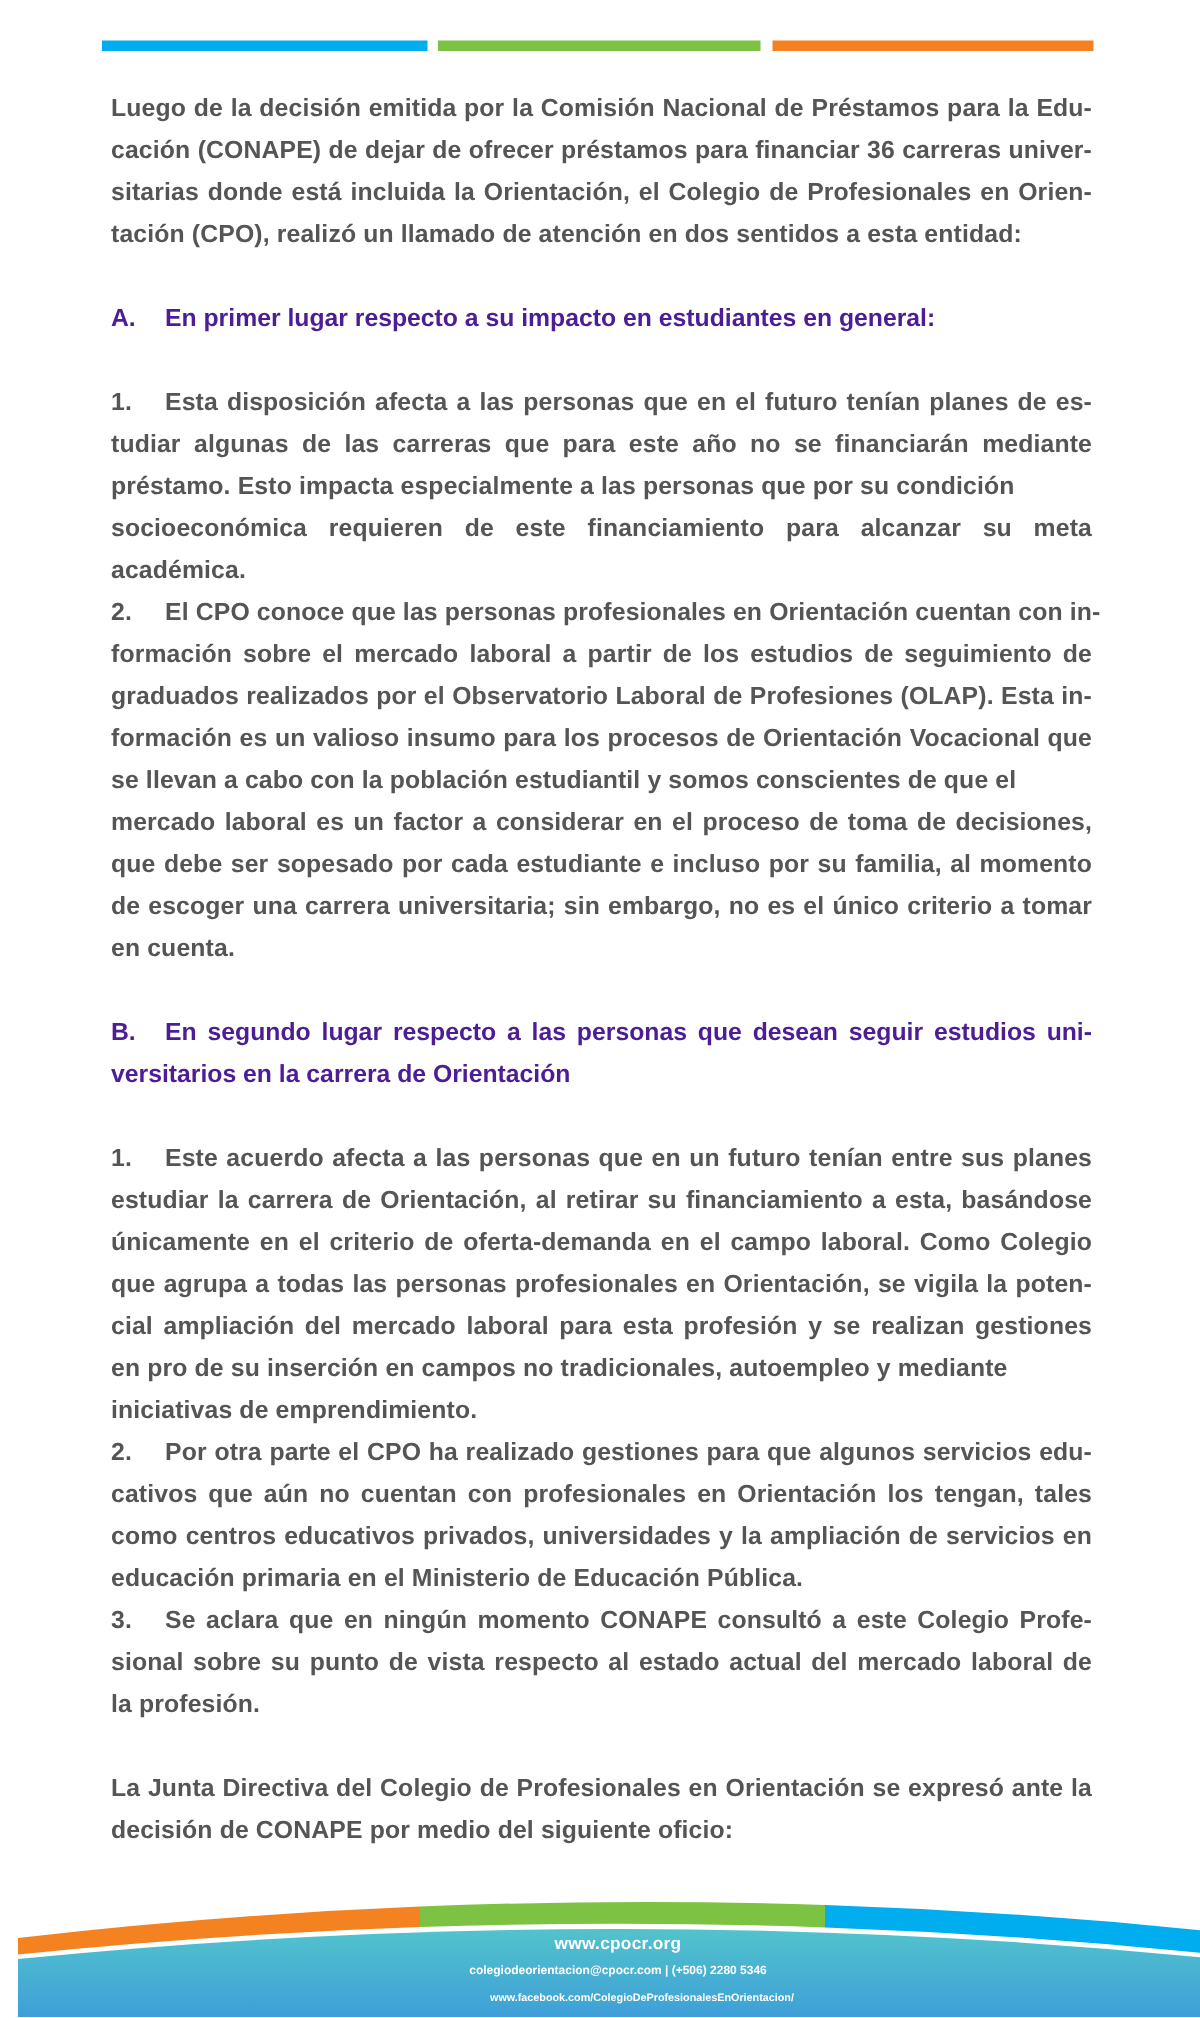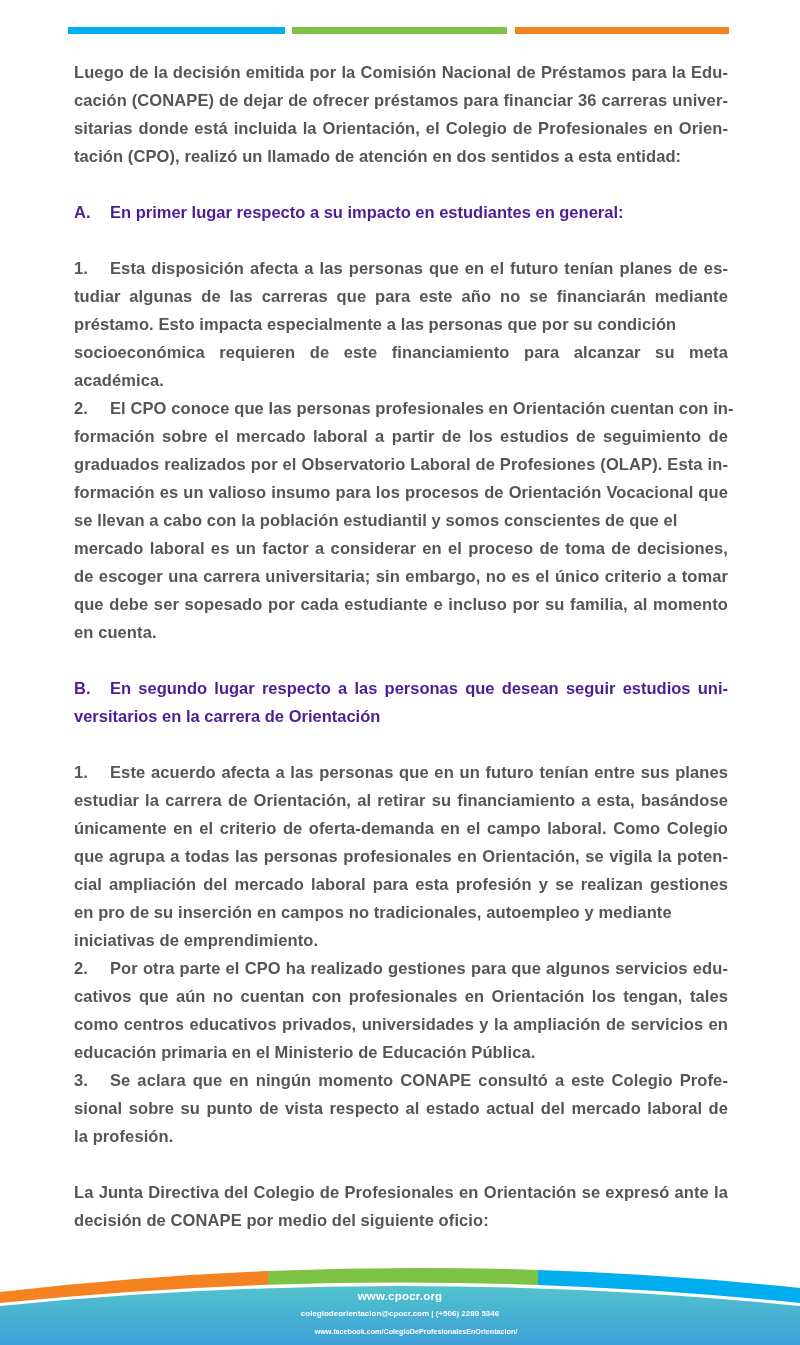--- a/index.html
+++ b/index.html
@@ -18,21 +18,21 @@
   .line {
     font-size: 16.5px; line-height: 28px; height: 28px; white-space: nowrap;
     text-align: justify; text-align-last: justify; letter-spacing: 0.1px; font-weight: bold;
   }
   .line.last { text-align-last: left; }
   .heading { font-weight: bold; color: #4c1d95; font-size: 16.5px; line-height: 28px; height: 28px; white-space: nowrap; }
   .heading.j { text-align: justify; text-align-last: justify; }
   .marker { display: inline-block; width: 36px; }
   .gap { height: 28px; }
 
-  .footer { position: absolute; left: 0; top: 1250px; width: 664px; height: 95px; }
+  .footer { position: absolute; left: 12px; top: 1250px; width: 664px; height: 95px; }
   .footer svg { position: absolute; left: 0; top: 0; }
   .f-text { position: absolute; left: 0; width: 800px; text-align: center; color: #ffffff; }
   .f-site { top: 40px; font-size: 11.5px; font-weight: bold; letter-spacing: 0.2px; }
   .f-contact { top: 59px; font-size: 8px; font-weight: bold; }
   .f-fb { top: 77px; font-size: 7.2px; font-weight: bold; padding-left: 16px; }
 </style>
 </head>
 <body>
 
 <div class="topbar tb-blue"></div>
@@ -60,22 +60,22 @@
     <div class="line">socioeconómica requieren de este financiamiento para alcanzar su meta</div>
     <div class="line last">académica.</div>
   </div>
   <div>
     <div class="line"><span class="marker">2.</span><span>El CPO conoce que las personas profesionales en Orientación cuentan con in-</span></div>
     <div class="line">formación sobre el mercado laboral a partir de los estudios de seguimiento de</div>
     <div class="line">graduados realizados por el Observatorio Laboral de Profesiones (OLAP). Esta in-</div>
     <div class="line">formación es un valioso insumo para los procesos de Orientación Vocacional que</div>
     <div class="line last">se llevan a cabo con la población estudiantil y somos conscientes de que el</div>
     <div class="line">mercado laboral es un factor a considerar en el proceso de toma de decisiones,</div>
+    <div class="line">que debe ser sopesado por cada estudiante e incluso por su familia, al momento</div>
     <div class="line">de escoger una carrera universitaria; sin embargo,  no es el único criterio a tomar</div>
-    <div class="line">que debe ser sopesado por cada estudiante e incluso por su familia, al momento</div>
     <div class="line last">en cuenta.</div>
   </div>
   <div class="gap"></div>
 
   <div>
     <div class="heading j"><span class="marker">B.</span><span>En segundo lugar respecto a las personas que desean seguir estudios uni-</span></div>
     <div class="heading">versitarios en la carrera de Orientación</div>
   </div>
   <div class="gap"></div>
 

